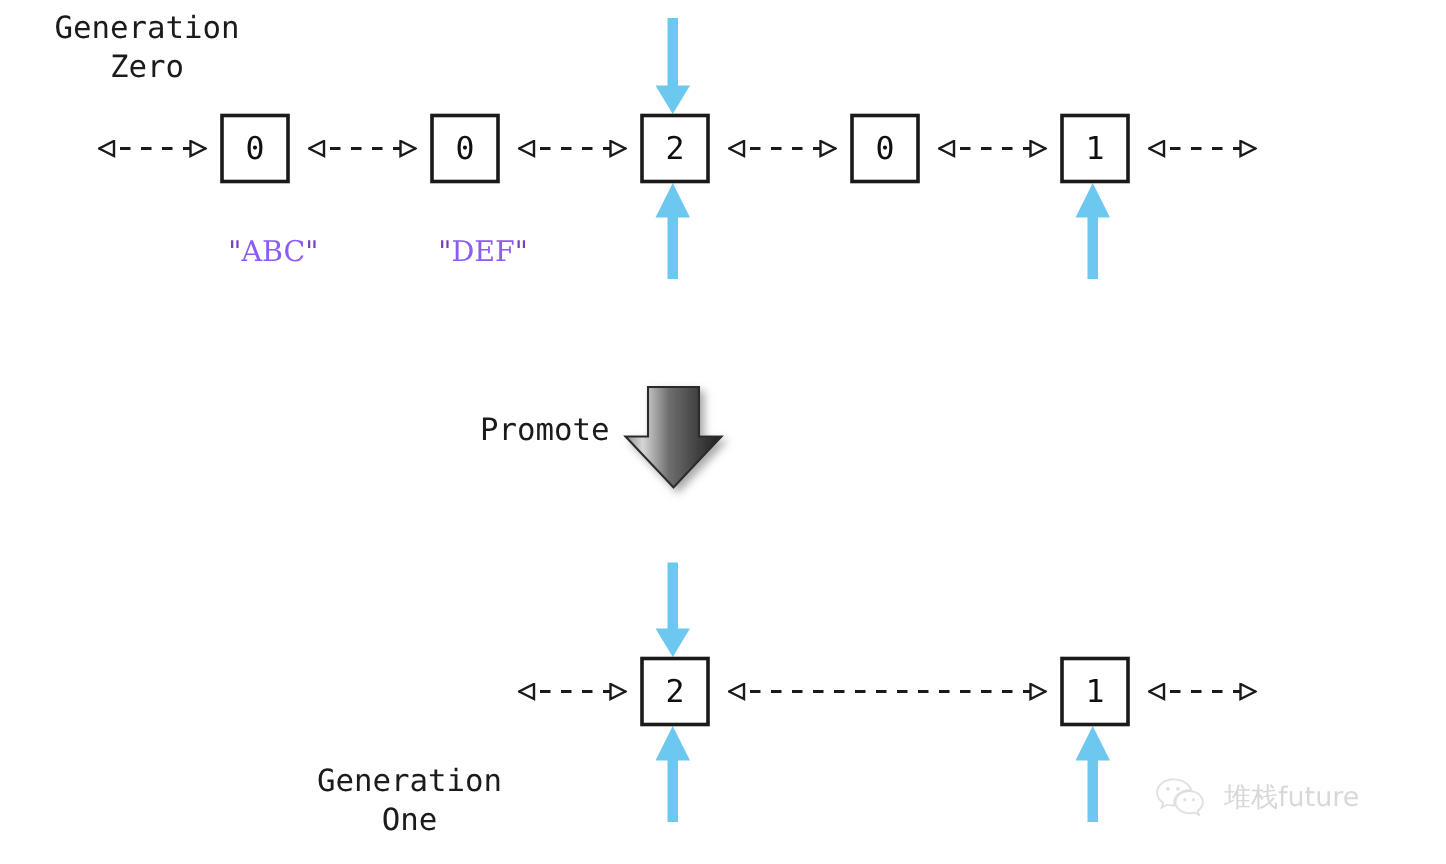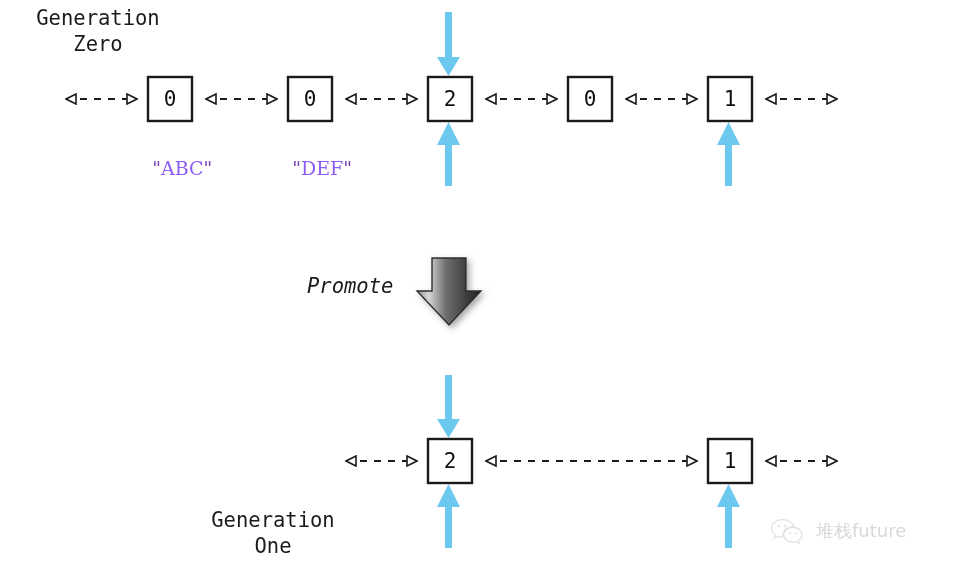--- a/index.html
+++ b/index.html
@@ -172,21 +172,21 @@
   <div class="node-value" style="left:568px; top:77px;">0</div>
   <div class="node-value" style="left:708px; top:77px;">1</div>
 
   <div class="str-label" style="left:128px; top:135px; width:84px; text-align:center;">
     <span class="str-quote">"</span><span class="str-text">ABC</span><span class="str-quote">"</span>
   </div>
   <div class="str-label" style="left:268px; top:135px; width:84px; text-align:center;">
     <span class="str-quote">"</span><span class="str-text">DEF</span><span class="str-quote">"</span>
   </div>
 
-  <div class="label promote-label" style="left:307px; top:274px;font-style:italic;">Promote</div>
+  <div class="label promote-label" style="left:320px; top:274px;">Promote</div>
 
   <div class="node-value" style="left:428px; top:439px;">2</div>
   <div class="node-value" style="left:708px; top:439px;">1</div>
 
   <div class="label gen-label" style="left:193px; top:508px; width:160px; text-align:center;"><span>Generation</span><br><span>One</span></div>
 
   <div class="watermark" style="left:770px; top:518px;gap:12px;">
     <svg width="34" height="26" viewBox="0 0 34 26">
       <path d="M12.2,1.6 C6.2,1.6 1.4,5.5 1.4,10.3 c0,2.7 1.6,5.2 4.1,6.8 l-1.1,3.3 l3.8,-1.9
                c1.2,0.3 2.6,0.5 4,0.5 c0.3,0 0.6,0 0.9,0 c-0.2,-0.7 -0.3,-1.4 -0.3,-2.1

